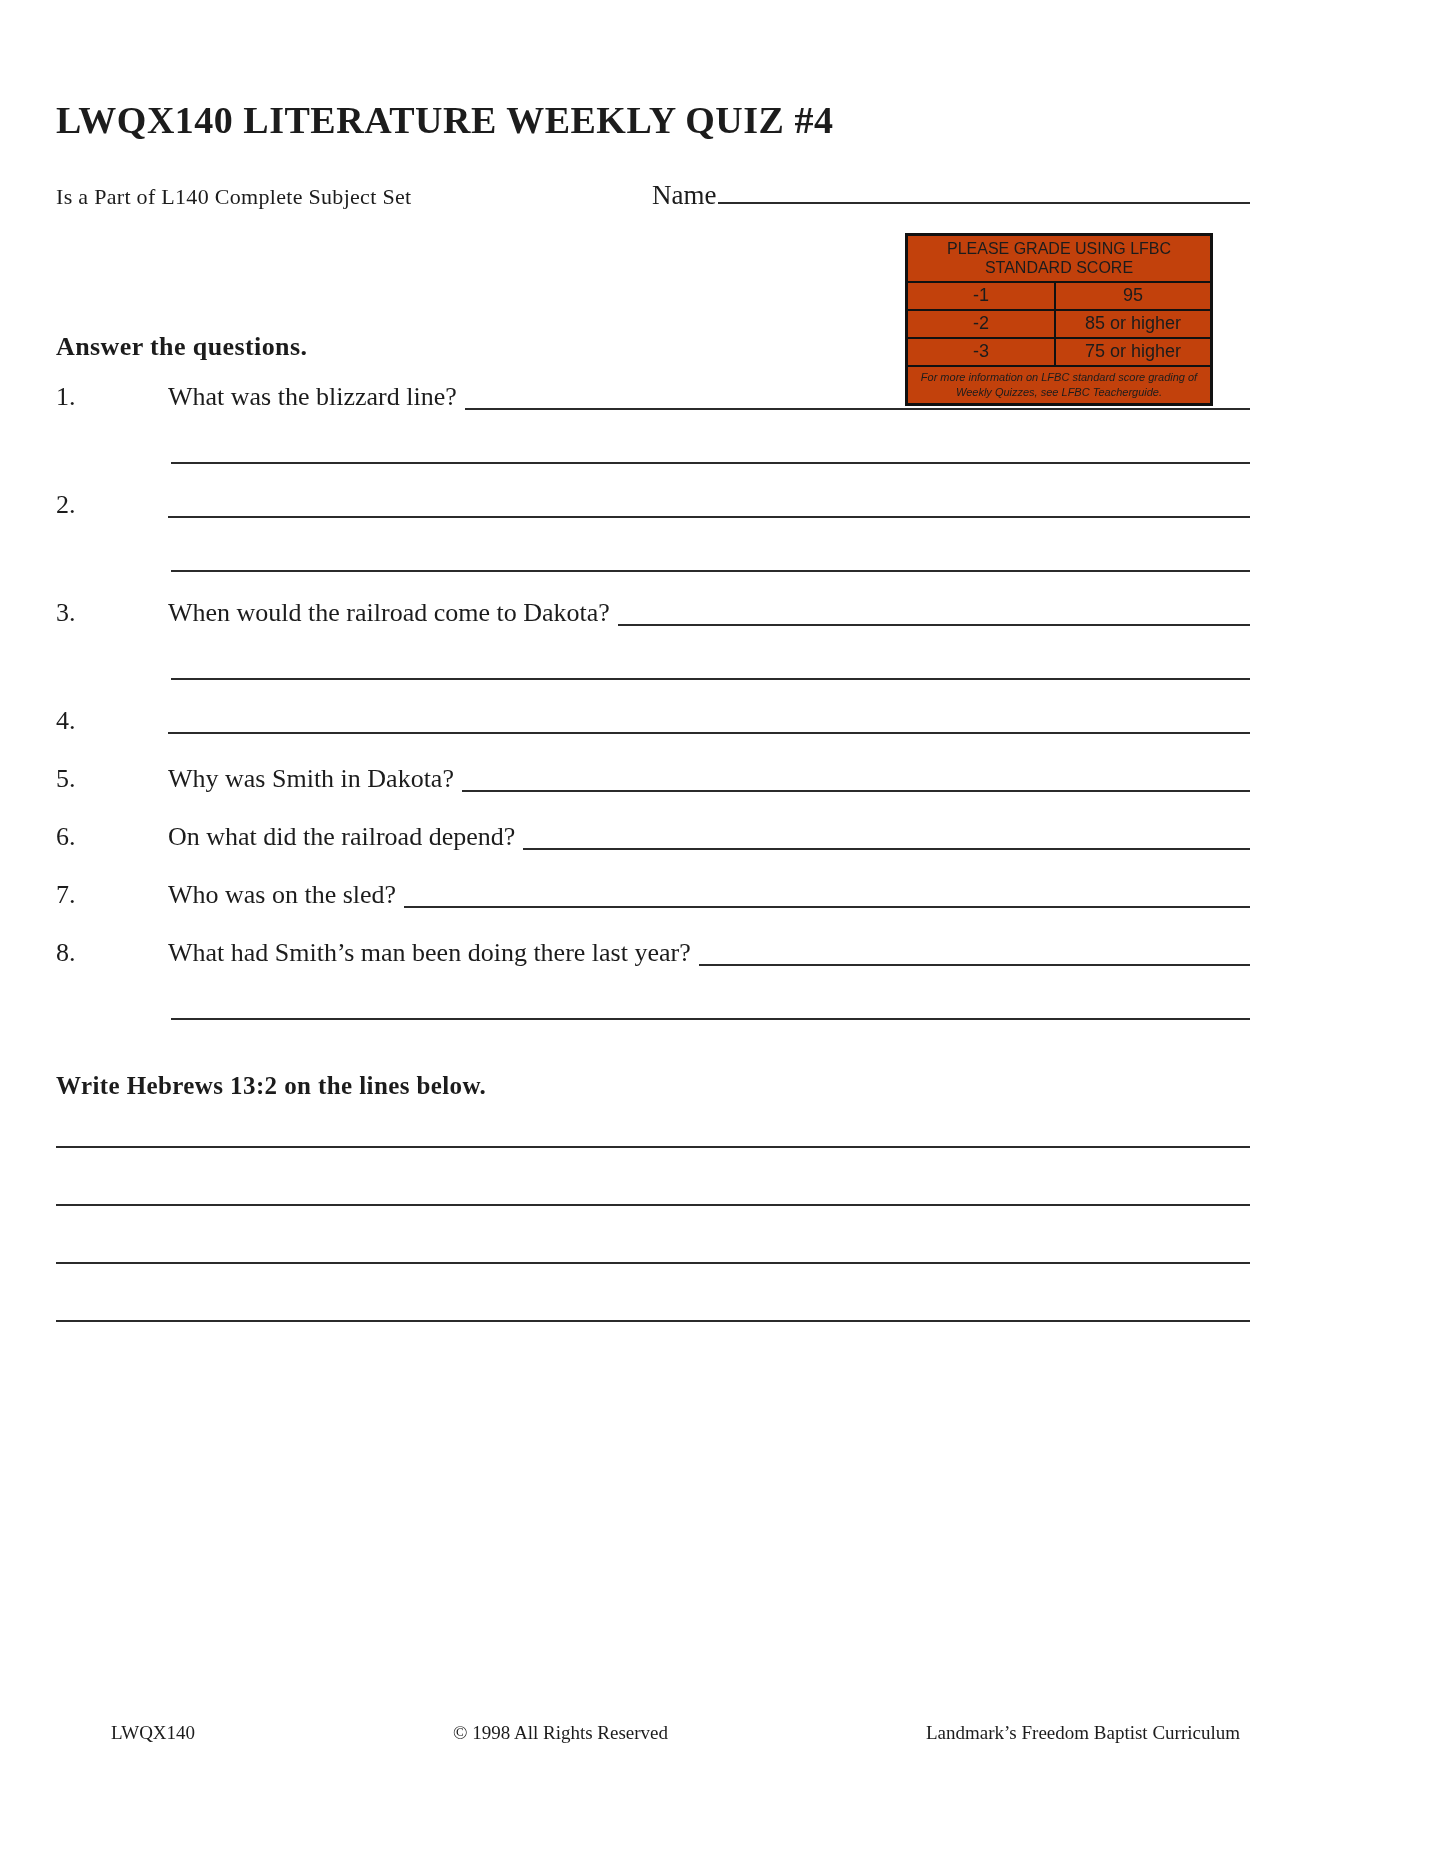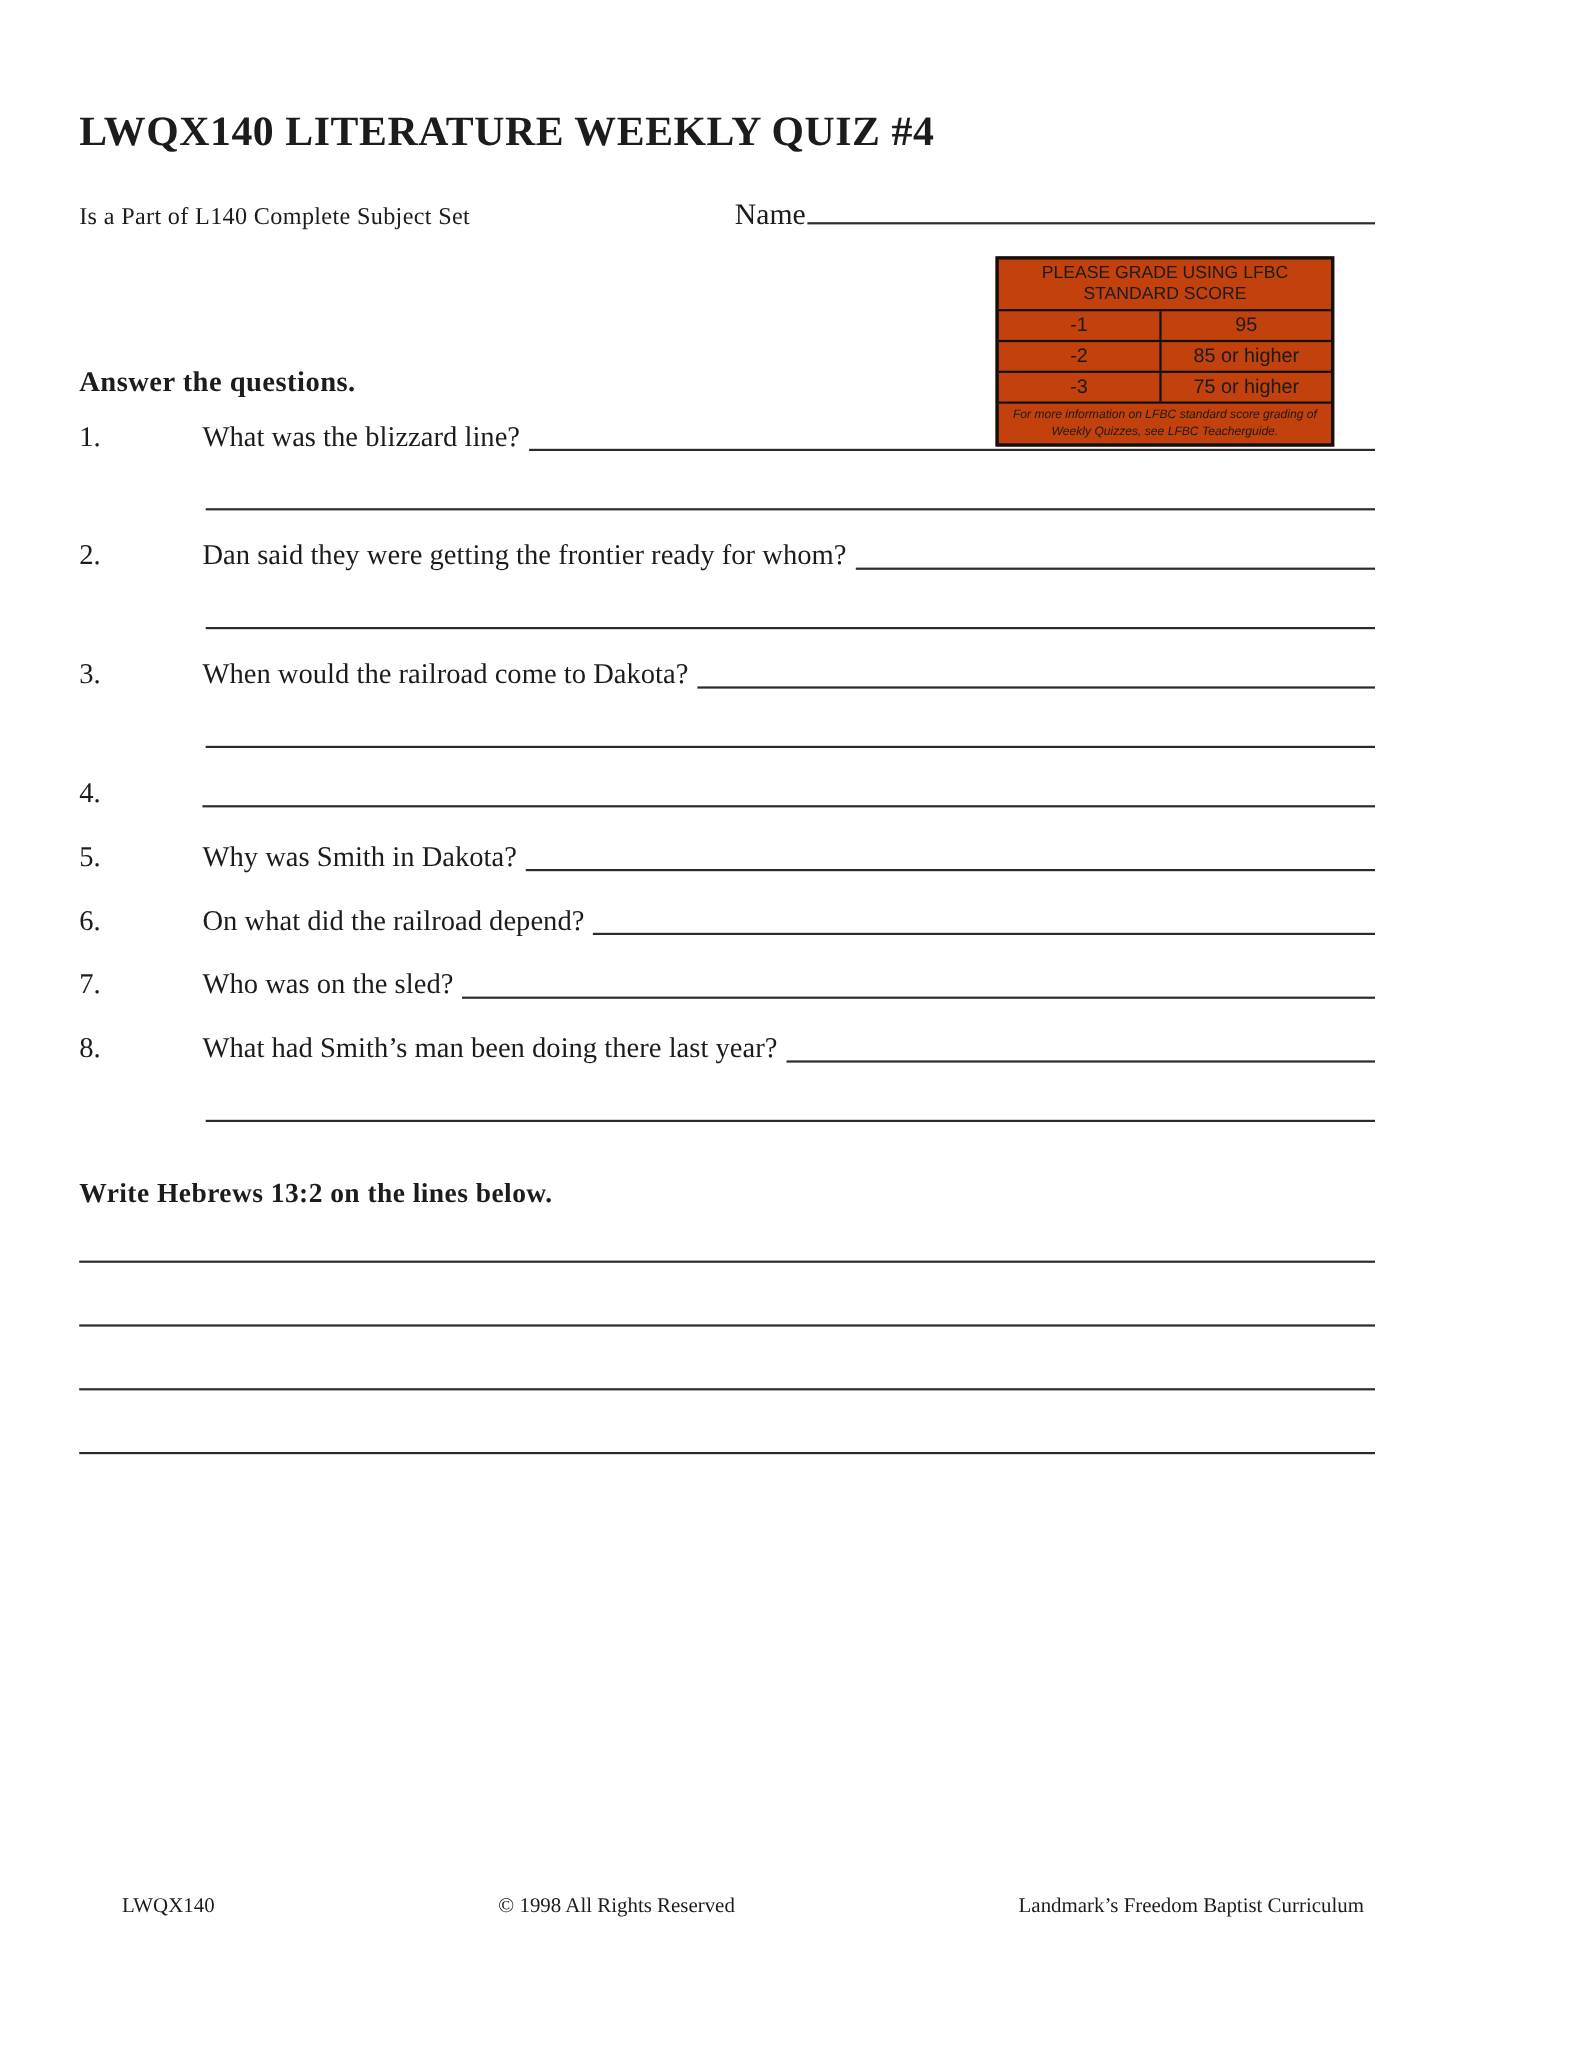--- a/index.html
+++ b/index.html
@@ -6,21 +6,21 @@
   * { box-sizing:border-box; }
   html,body { margin:0; padding:0; background:#fff; }
   .page {
     position:relative;
     width:1445px; height:1870px;
     background:var(--paper);
     color:var(--ink);
     font-family:"Liberation Serif", serif;
     overflow:hidden;
   }
-  .content { padding:98px 195px 0 72px; }
+  .content { padding:98px 195px 0 56px; }
 
   .title {
     margin:0; font-size:38px; font-weight:bold; letter-spacing:.5px;
     white-space:nowrap;
   }
 
   .subhead-row { position:relative; margin-top:42px; height:36px; }
   .subtitle { font-size:22px; letter-spacing:.3px; }
   .name-field {
     position:absolute; left:596px; right:0; top:-6px;
@@ -111,21 +111,20 @@
     <div class="questions" id="questions">
   <div class="q-row first">
       <span class="q-num">1.</span>
       <span class="q-text">What was the blizzard line?</span>
       <span class="q-line"></span>
     </div>
         <div class="q-cont"></div>
 
   <div class="q-row">
       <span class="q-num">2.</span>
-      <span class="q-text">Dan said they were getting the frontier ready for whom?</span>
       <span class="q-line"></span>
     </div>
         <div class="q-cont"></div>
 
   <div class="q-row">
       <span class="q-num">3.</span>
       <span class="q-text">When would the railroad come to Dakota?</span>
       <span class="q-line"></span>
     </div>
         <div class="q-cont"></div>

